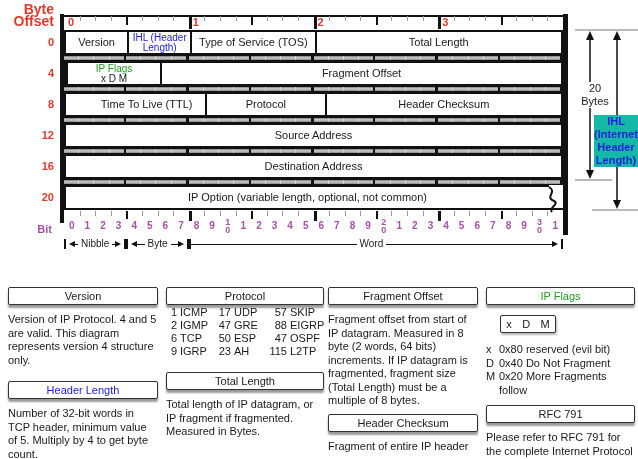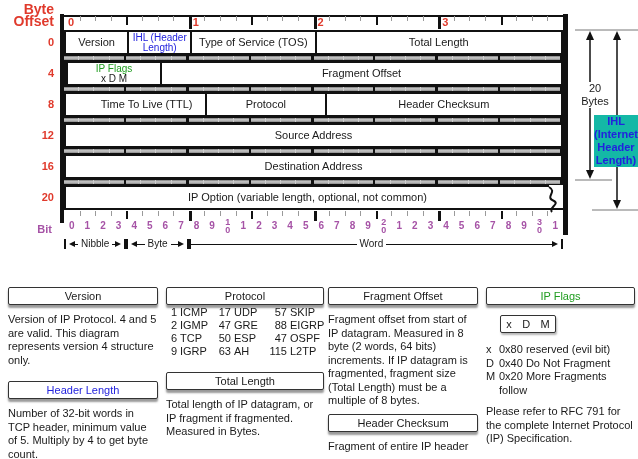--- a/index.html
+++ b/index.html
@@ -460,21 +460,21 @@
         <div class="pnum">88</div>
         <div class="pname">EIGRP</div>
         <div class="pnum">6</div>
         <div class="pname">TCP</div>
         <div class="pnum">50</div>
         <div class="pname">ESP</div>
         <div class="pnum">47</div>
         <div class="pname">OSPF</div>
         <div class="pnum">9</div>
         <div class="pname">IGRP</div>
-        <div class="pnum">63</div>
+        <div class="pnum">23</div>
         <div class="pname">AH</div>
         <div class="pnum">115</div>
         <div class="pname">L2TP</div>
       </div>
     <div class="ntitle mt14">Total Length</div>
     <div class="nbody">Total length of IP datagram, or IP fragment if fragmented.  Measured in Bytes.</div>
   </div>
   <div id="c3" class="ncol">
     <div class="ntitle">Fragment Offset</div>
     <div class="nbody">Fragment offset from start of IP datagram.  Measured in 8 byte (2 words, 64 bits) increments.  If IP datagram is fragmented, fragment size (Total Length) must be a multiple of 8 bytes.</div>
@@ -489,15 +489,16 @@
         <div class="fbl">M</div>
       </div>
     <div class="flaggrid" id="flaggrid">
         <div class="fletter">x</div>
         <div class="fdesc">0x80 reserved (evil bit)</div>
         <div class="fletter">D</div>
         <div class="fdesc">0x40 Do Not Fragment</div>
         <div class="fletter">M</div>
         <div class="fdesc">0x20 More Fragments follow</div>
       </div>
+    <div class="ntitle mt8">RFC 791</div>
     <div class="nbody">Please refer to RFC 791 for the complete Internet Protocol (IP) Specification.</div>
   </div>
 </div>
 
 </body></html>

